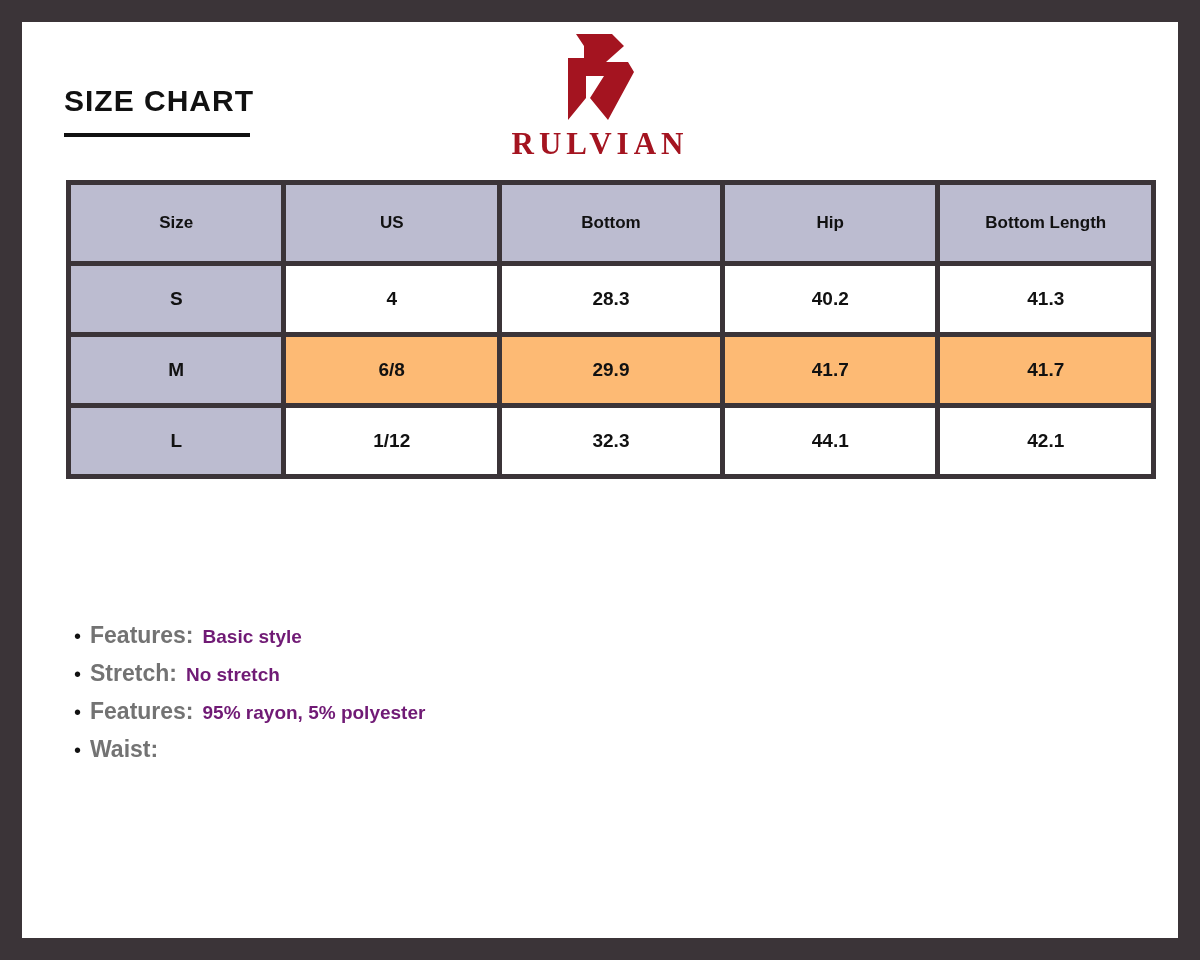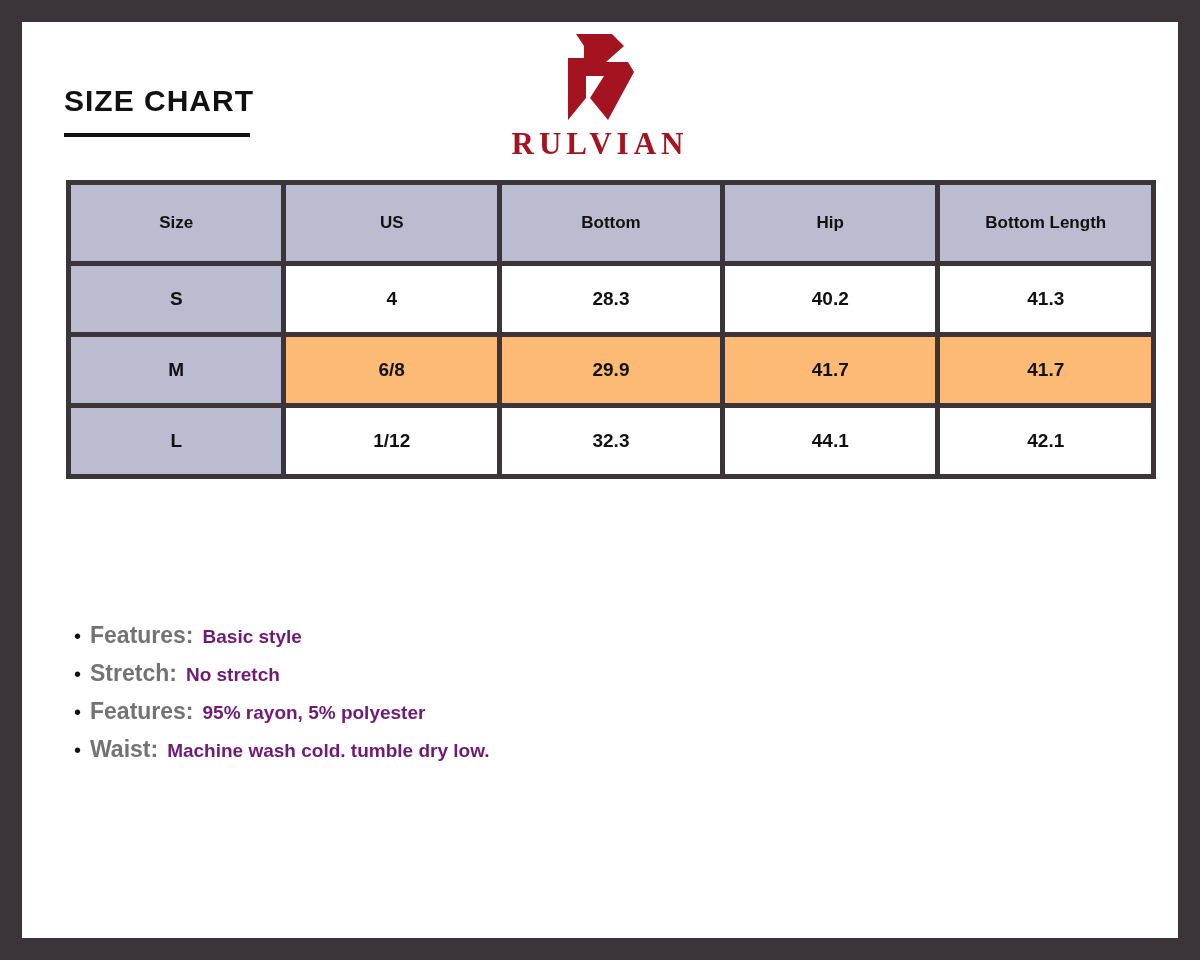--- a/index.html
+++ b/index.html
@@ -231,18 +231,17 @@
         <span class="note-value">No stretch</span>
       </div>
       <div class="note">
         <span class="bullet">•</span>
         <span class="note-label">Features:</span>
         <span class="note-value">95% rayon, 5% polyester</span>
       </div>
       <div class="note">
         <span class="bullet">•</span>
         <span class="note-label">Waist:</span>
-        <span class="note-value">Machine wash cold. tumble dry low.</span>
       </div>
     </div>
 
   </div>
 </div>
 
 </body></html>

